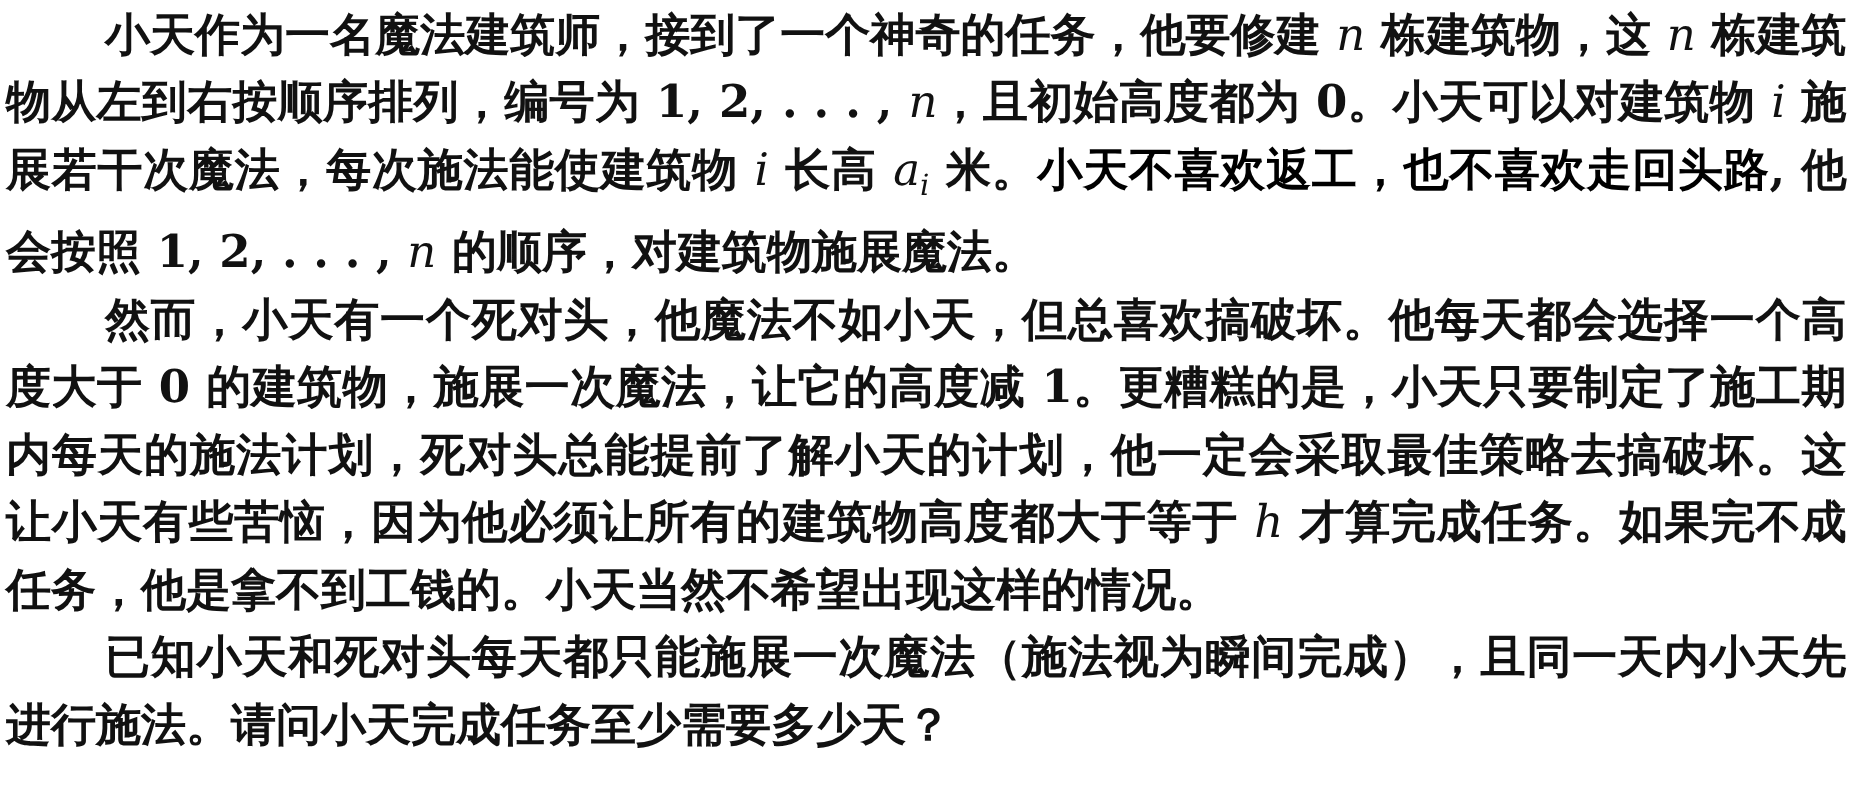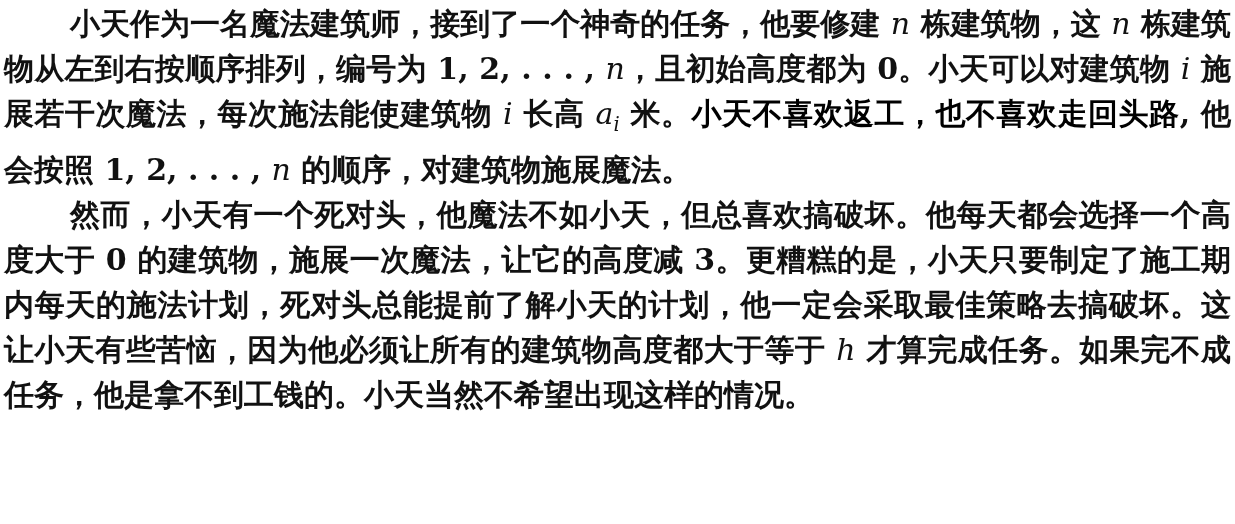--- a/index.html
+++ b/index.html
@@ -45,14 +45,15 @@
     font-style: italic;
     font-size: 65%;
     vertical-align: sub;
   }
 </style>
 </head>
 <body>
 
 <div class="doc">
     <p><span class="run-normal">小天作为一名魔法建筑师，接到了一个神奇的任务，他要修建 </span><span class="run-math">n</span><span class="run-normal"> 栋建筑物，这 </span><span class="run-math">n</span><span class="run-normal"> 栋建筑物从左到右按顺序排列，编号为 </span><span class="run-normal">1, 2, . . . , </span><span class="run-math">n</span><span class="run-normal">，且初始高度都为 0。小天可以对建筑物 </span><span class="run-math">i</span><span class="run-normal"> 施展若干次魔法，每次施法能使建筑物 </span><span class="run-math">i</span><span class="run-normal"> 长高 </span><span class="run-math">a</span><span class="run-mathsub">i</span><span class="run-normal"> 米。</span><span class="run-bold">小天不喜欢返工，也不喜欢走回头路</span><span class="run-normal">, 他会按照 </span><span class="run-normal">1, 2, . . . , </span><span class="run-math">n</span><span class="run-normal"> 的顺序，对建筑物施展魔法。</span></p>
-    <p><span class="run-normal">然而，小天有一个死对头，他魔法不如小天，但总喜欢搞破坏。他每天都会选择一个高度大于 0 的建筑物，施展一次魔法，让它的高度减 3。更糟糕的是，小天只要制定了施工期内每天的施法计划，死对头总能提前了解小天的计划，他一定会采取最佳策略去搞破坏。这让小天有些苦恼，因为他必须让所有的建筑物高度都大于等于 </span><span class="run-math">h</span><span class="run-normal"> 才算完成任务。如果完不成任务，他是拿不到工钱的。小天当然不希望出现这样的情况。</span></p>
+    <p><span class="run-normal">然而，小天有一个死对头，他魔法不如小天，但总喜欢搞破坏。他每天都会选择一个高度大于 0 的建筑物，施展一次魔法，让它的高度减 1。更糟糕的是，小天只要制定了施工期内每天的施法计划，死对头总能提前了解小天的计划，他一定会采取最佳策略去搞破坏。这让小天有些苦恼，因为他必须让所有的建筑物高度都大于等于 </span><span class="run-math">h</span><span class="run-normal"> 才算完成任务。如果完不成任务，他是拿不到工钱的。小天当然不希望出现这样的情况。</span></p>
+    <p><span class="run-normal">已知小天和死对头每天都只能施展一次魔法（施法视为瞬间完成），且同一天内小天先进行施法。请问小天完成任务至少需要多少天？</span></p>
   </div>
 
 </body></html>

